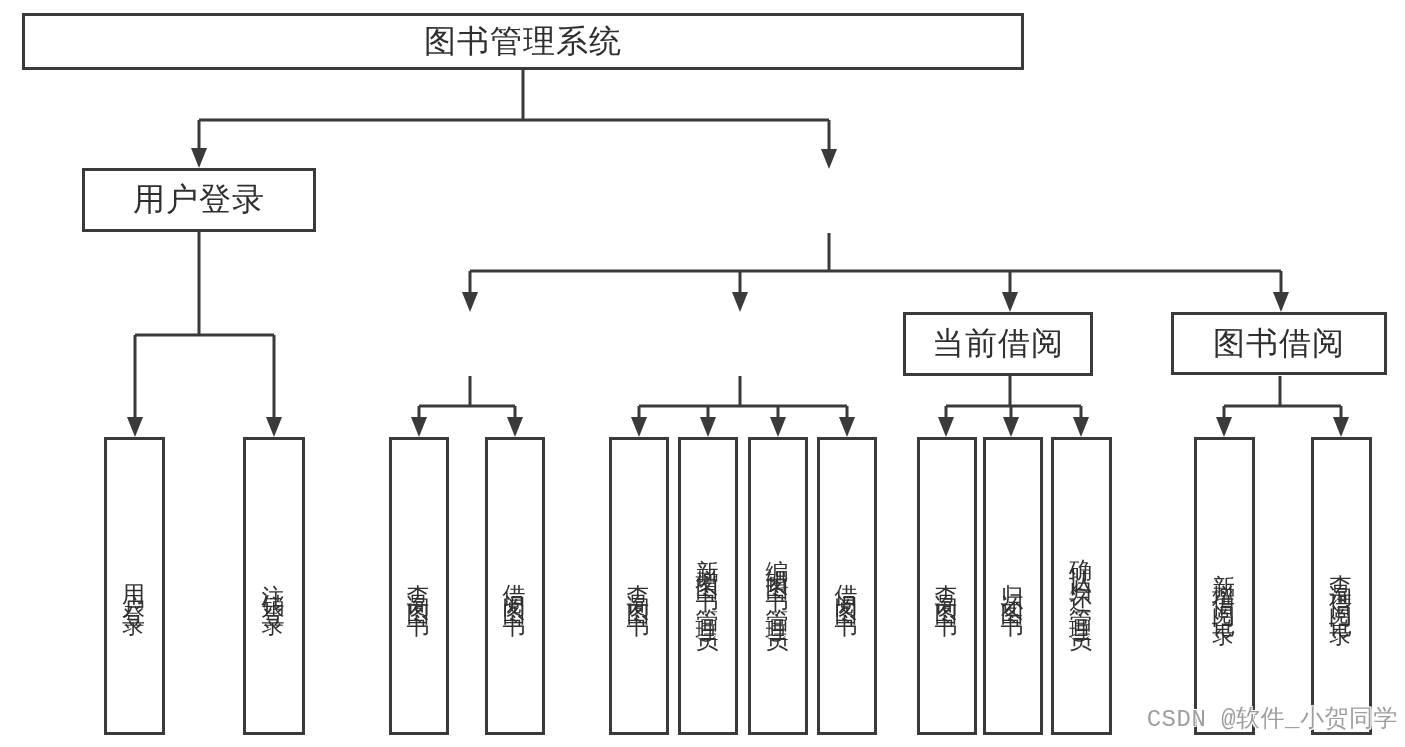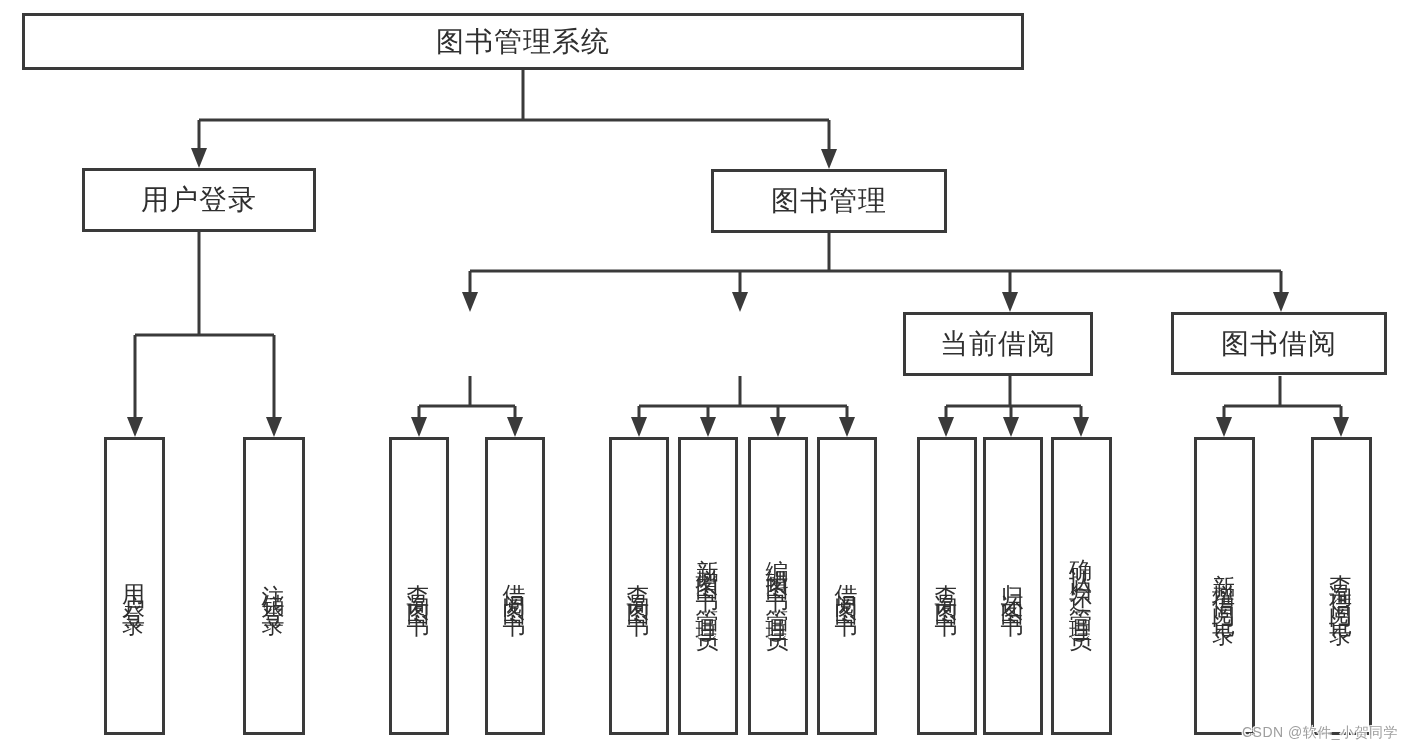--- a/index.html
+++ b/index.html
@@ -12,35 +12,36 @@
   }
   svg.wires{position:absolute;left:0;top:0;pointer-events:none;}
   .wire{stroke:var(--line,#3a3a3a);stroke-width:3;fill:none;}
   .arrow{fill:var(--line,#3a3a3a);stroke:none;}
   .node{
     position:absolute;box-sizing:border-box;
     border:3px solid var(--box-border,#3a3a3a);
     background:#ffffff;
     display:flex;align-items:center;justify-content:center;
     color:var(--box-text,#303030);
-    font-size:28px;letter-spacing:1px;
+    font-size:32px;letter-spacing:1px;
     white-space:nowrap;
   }
   .node-v{
     writing-mode:vertical-rl;
     font-size:23px;
     letter-spacing:10px;
     white-space:normal;
   }
   .watermark{
-    position:absolute;right:7px;bottom:5px;
-    font-size:14px;letter-spacing:0.5px;
+    position:absolute;right:7px;bottom:13px;
+    font-size:24px;letter-spacing:0.5px;
     color:var(--watermark,#9e9e9e);
     z-index:5;
     text-shadow:-1px -1px 0 #fff,1px -1px 0 #fff,-1px 1px 0 #fff,1px 1px 0 #fff,0 0 2px #fff;
+    font-family:Liberation Mono, monospace;
   }
 </style>
 </head>
 <body>
 
 <div class="canvas">
 
   <svg class="wires" width="1405" height="747" viewBox="0 0 1405 747">
     <path class="wire" d="
       M523 69 V120
@@ -95,21 +96,20 @@
       <polygon class="arrow" points="1003,417 1019,417 1011,437"></polygon>
       <polygon class="arrow" points="1073,417 1089,417 1081,437"></polygon>
       <polygon class="arrow" points="1216,417 1232,417 1224,437"></polygon>
       <polygon class="arrow" points="1333,417 1349,417 1341,437"></polygon>
     </g>
   </svg>
 
   <div class="node" style="left:22px;top:13px;width:1002px;height:57px">图书管理系统</div>
 
   <div class="node" style="left:82px;top:168px;width:234px;height:64px">用户登录</div>
-  <div class="node" style="left:711px;top:169px;width:236px;height:64px">图书管理</div>
 
   <div class="node" style="left:903px;top:312px;width:190px;height:64px">当前借阅</div>
   <div class="node" style="left:1171px;top:312px;width:216px;height:63px">图书借阅</div>
 
   <div class="node node-v" style="left:104px;top:437px;width:61px;height:298px">用户登录</div>
   <div class="node node-v" style="left:243px;top:437px;width:62px;height:298px">注销登录</div>
 
   <div class="node node-v" style="left:389px;top:437px;width:60px;height:298px">查询图书</div>
   <div class="node node-v" style="left:485px;top:437px;width:60px;height:298px">借阅图书</div>
 

